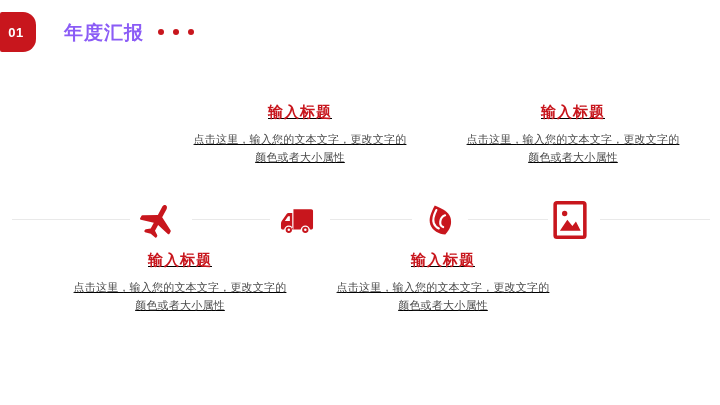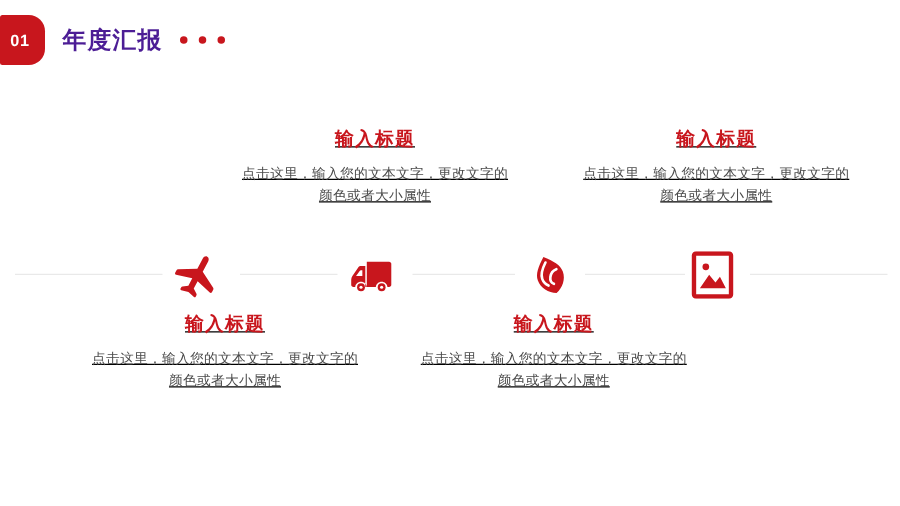--- a/index.html
+++ b/index.html
@@ -36,24 +36,24 @@
     font-size: 13px;
     font-weight: bold;
     display: flex;
     align-items: center;
     justify-content: center;
     letter-spacing: 0.5px;
     box-sizing: border-box;
     padding-right: 4px;
   }
   .header-title {
-    margin-left: 14px;
+    margin-left: 28px;
     font-size: 19px;
     font-weight: bold;
-    color: #4c1d95;
+    color: #8b5cf6;
     letter-spacing: 1px;
     line-height: 1;
   }
   .header-dots {
     margin-left: 14px;
     display: flex;
     align-items: center;
     gap: 9px;
   }
   .header-dots .dot {

